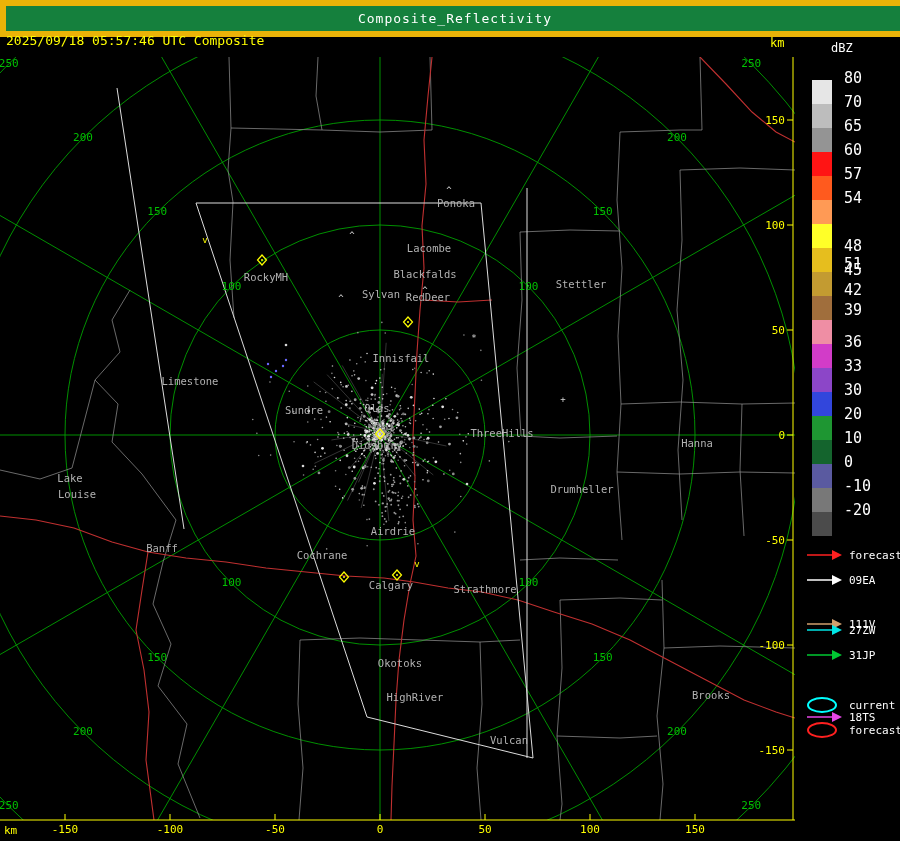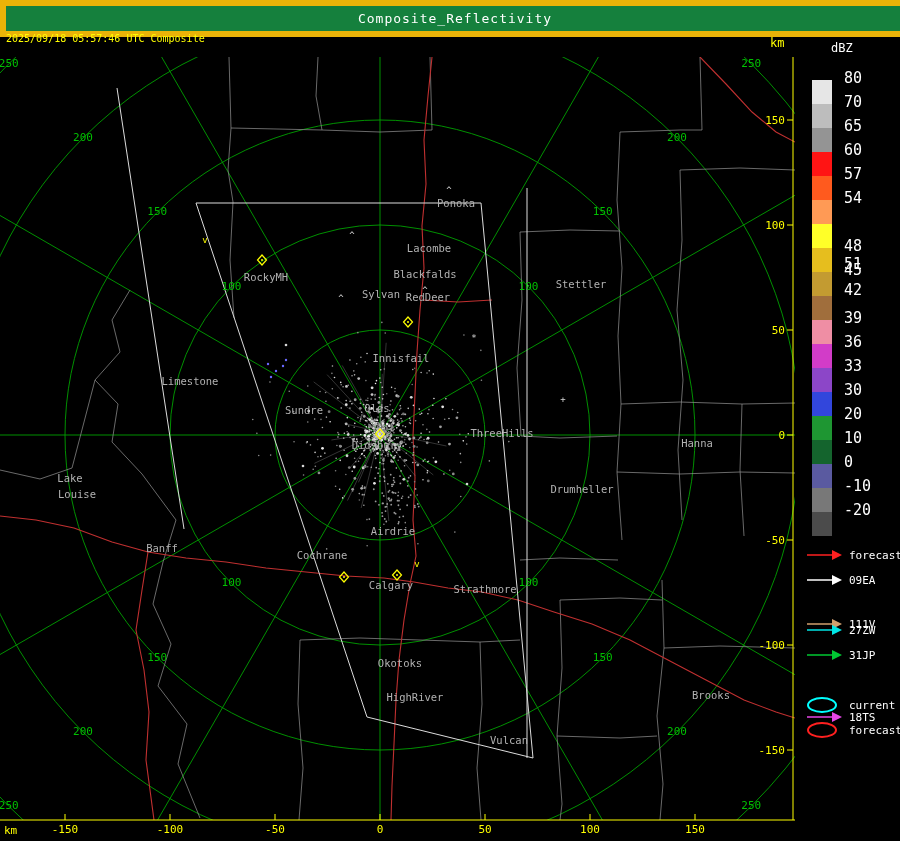--- a/index.html
+++ b/index.html
@@ -5,21 +5,21 @@
   html,body{margin:0;padding:0;}
   body{
     width:900px;height:841px;background:#000;position:relative;overflow:hidden;
     font-family:"DejaVu Sans Mono",monospace;
   }
   .titlebar{
     position:absolute;left:0;top:0;width:898px;height:25px;
     border:6px solid #eab308;display:flex;align-items:center;justify-content:center;
     color:#ffffff;font-size:13px;letter-spacing:1px;background:#15803d;
   }
-  .timestamp{position:absolute;left:6px;top:33px;color:#ffff00;font-size:10px;}
+  .timestamp{position:absolute;left:6px;top:33px;color:#ffff00;font-size:13px;}
   .km-top{position:absolute;left:770px;top:36px;color:#ffff00;font-size:12px;}
   .dbz-title{position:absolute;left:831px;top:41px;color:#ffffff;font-size:12px;}
   .cb-swatch{position:absolute;left:812px;width:20px;height:24px;}
   .cb-label{position:absolute;left:844px;color:#ffffff;font-size:15px;line-height:12px;}
   .lg-row{position:absolute;left:805px;height:20px;display:flex;align-items:center;gap:6px;color:#ffffff;font-size:11px;}
   svg text{font-family:"DejaVu Sans Mono",monospace;}
   .city{fill:#b2b2b2;font-size:10.5px;}
   .ring{fill:#00c000;font-size:11px;}
   .ax{fill:#ffff00;font-size:11px;}
   .sym{fill:#d8d8d8;font-size:9px;}
@@ -1118,21 +1118,21 @@
     <div class="cb-label" style="top: 192px;">54</div>
     <div class="cb-swatch" style="top: 224px; background: rgb(255, 255, 40);"></div>
     <div class="cb-label" style="top: 216px; margin-top: 42px;">51</div>
     <div class="cb-swatch" style="top: 248px; background: rgb(230, 190, 30);"></div>
     <div class="cb-label" style="top: 240px;">48</div>
     <div class="cb-swatch" style="top: 272px; background: rgb(195, 155, 49);"></div>
     <div class="cb-label" style="top: 264px;">45</div>
     <div class="cb-swatch" style="top: 296px; background: rgb(160, 110, 60);"></div>
     <div class="cb-label" style="top: 284px;">42</div>
     <div class="cb-swatch" style="top: 320px; background: rgb(239, 142, 164);"></div>
-    <div class="cb-label" style="top: 312px; text-align: right;">39</div>
+    <div class="cb-label" style="top: 304px; text-align: right;">39</div>
     <div class="cb-swatch" style="top: 344px; background: rgb(210, 60, 200);"></div>
     <div class="cb-label" style="top: 336px;">36</div>
     <div class="cb-swatch" style="top: 368px; background: rgb(140, 70, 200);"></div>
     <div class="cb-label" style="top: 360px;">33</div>
     <div class="cb-swatch" style="top: 392px; background: rgb(50, 70, 220);"></div>
     <div class="cb-label" style="top: 384px;">30</div>
     <div class="cb-swatch" style="top: 416px; background: rgb(30, 150, 50);"></div>
     <div class="cb-label" style="top: 408px;">20</div>
     <div class="cb-swatch" style="top: 440px; background: rgb(20, 100, 45);"></div>
     <div class="cb-label" style="top: 432px;">10</div>

